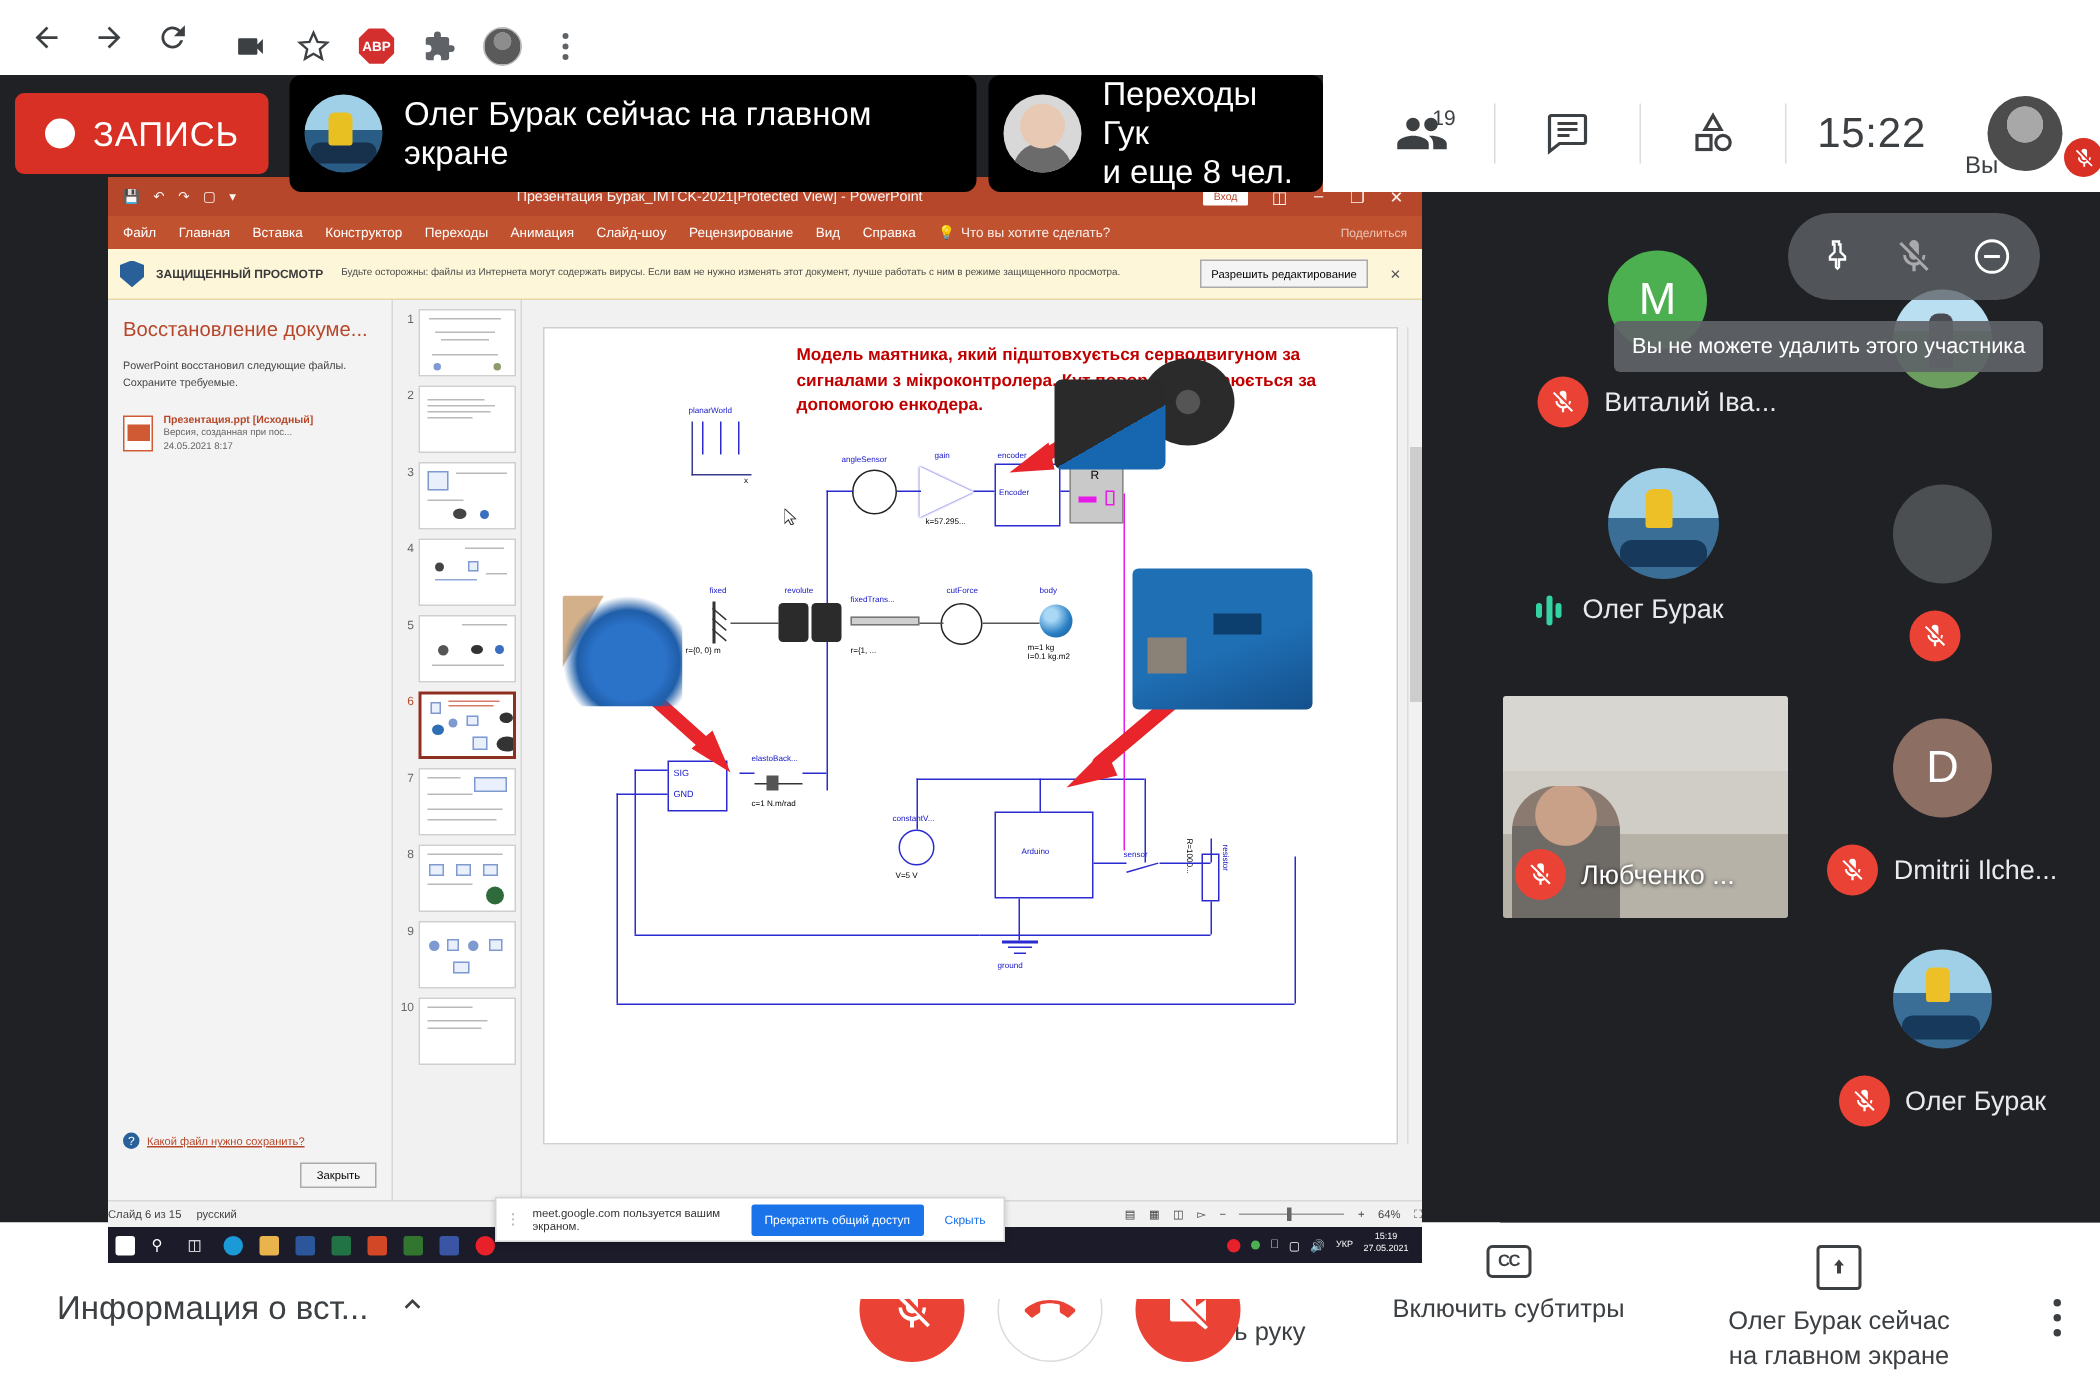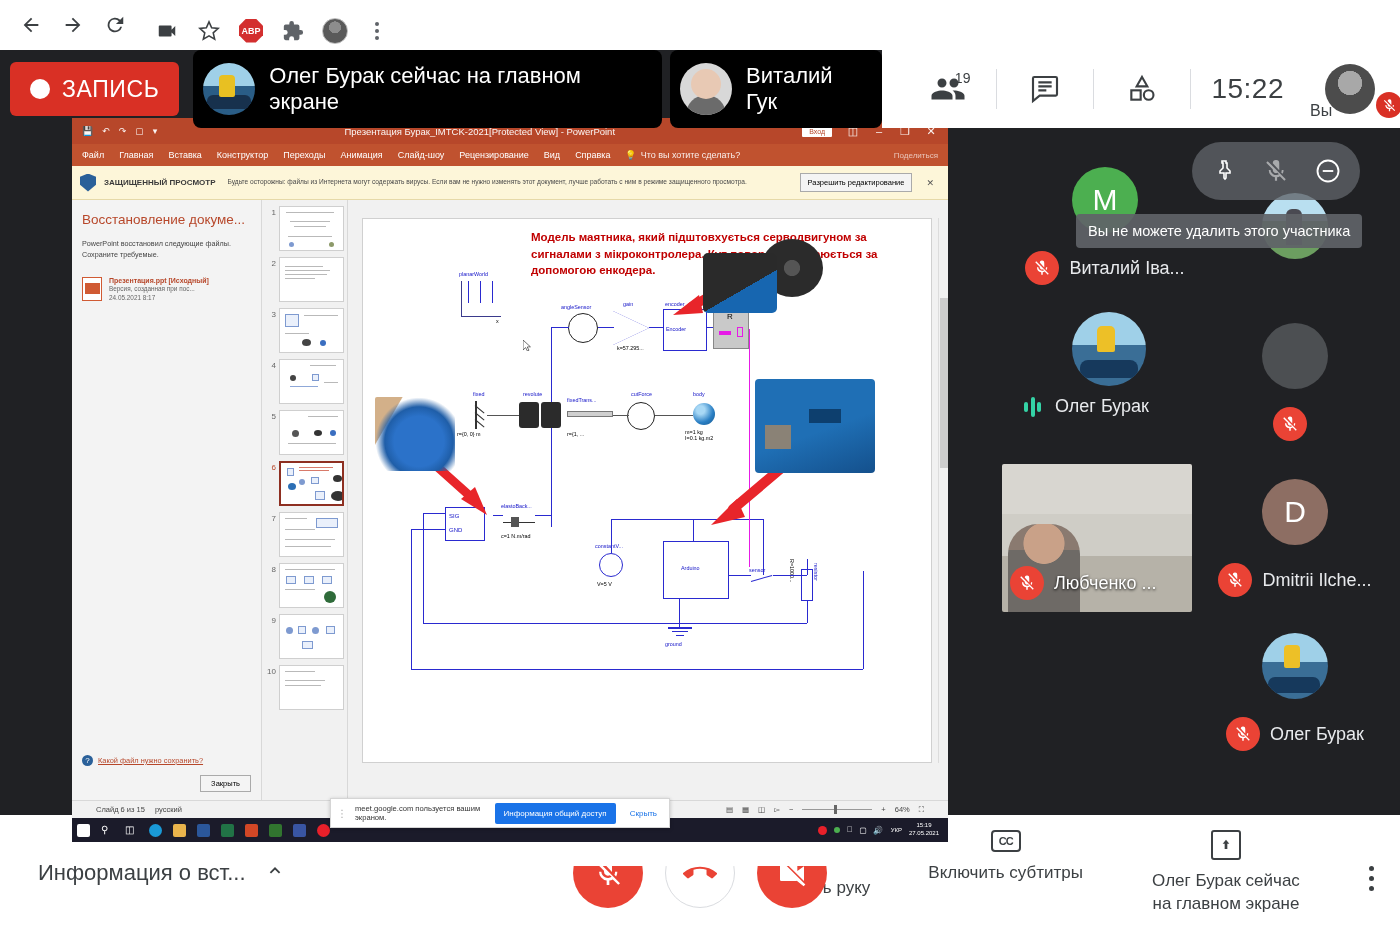--- a/index.html
+++ b/index.html
@@ -214,21 +214,21 @@
     color: #c00000; font-size: 11.5px; line-height: 1.45; font-weight: 600;
   }
   .slide-scroll-r {
     position: absolute; right: 0; top: 18px; width: 10px; height: 545px; background: #f1f1f1;
     border-left: 1px solid #dcdcdc;
   }
   .sb-thumb { position: absolute; left: 1px; top: 80px; width: 8px; height: 170px; background: #cdcdcd; }
 
   .pp-status {
     height: 18px; background: #f1f1f1; border-top: 1px solid #d8d8d8;
-    display: flex; align-items: center; padding: 0 24px; font-size: 7.5px; color: #444; gap: 10px;
+    display: flex; align-items: center; padding: 0 0; font-size: 7.5px; color: #444; gap: 10px;
   }
   .pp-status .right { margin-left: auto; display: flex; align-items: center; gap: 9px; }
   .zoom-slider { width: 70px; height: 1px; background: #999; position: relative; }
   .zoom-slider i { position: absolute; left: 32px; top: -4px; width: 3px; height: 9px; background: #666; }
 
   .share-toast {
     position: absolute; left: 258px; bottom: 38px; width: 340px; height: 30px;
     background: #fff; border: 1px solid #d5d5d5; box-shadow: 0 1px 4px rgba(0,0,0,.22);
     display: flex; align-items: center; padding: 0 6px; gap: 8px; z-index: 30;
   }
@@ -720,21 +720,21 @@
           </span>
         <span>+</span>
         <span>64%</span>
         <span>⛶</span>
       </span>
     </div>
 
     <div class="share-toast">
       <span class="grip">⋮</span>
       <span class="msg">meet.google.com пользуется вашим экраном.</span>
-      <span class="stop">Информация общий доступ</span>
+      <span class="stop">Прекратить общий доступ</span>
       <span class="hide">Скрыть</span>
     </div>
 
     <div class="taskbar">
       <span class="tb-ico" style="background:#fff;"></span>
       <span class="tb-ico" style="background:none;color:#fff;font-size:10px;">⚲</span>
       <span class="tb-ico" style="background:none;color:#fff;font-size:10px;">◫</span>
       <span class="tb-ico" style="background:#1a9ad7;border-radius:50%;"></span>
       <span class="tb-ico" style="background:#e9b44c;"></span>
       <span class="tb-ico" style="background:#2b579a;"></span>
@@ -876,21 +876,22 @@
       <div class="rec-dot"></div>
       <div class="rec-text">ЗАПИСЬ</div>
     </div>
     <div class="presenter-chip">
       <div class="chip-avatar boat"></div>
       <div class="chip-text">Олег Бурак сейчас на главном экране</div>
     </div>
     <div class="presenter-chip" style="margin-left:8px;">
       <div class="chip-avatar bald"></div>
       <div class="chip-text">
-        <div>Виталий Гук</div>
+        <div>Переходы Гук</div>
+        <div>и еще 8 чел.</div>
       </div>
     </div>
     <div class="meet-top-right">
       <div class="mtr-item">
         <svg width="36" height="36" viewBox="0 0 24 24">
             <path d="M16 11c1.66 0 3-1.34 3-3s-1.34-3-3-3-3 1.34-3 3 1.34 3 3 3zm-8 0c1.66 0 3-1.34 3-3S9.66 5 8 5 5 6.34 5 8s1.34 3 3 3zm0 2c-2.33 0-7 1.17-7 3.5V19h14v-2.5c0-2.33-4.67-3.5-7-3.5zm8 0c-.29 0-.62.02-.97.05 1.16.84 1.97 1.97 1.97 3.45V19h6v-2.5c0-2.33-4.67-3.5-7-3.5z" fill="#3c4043"></path>
           </svg>
         <span class="ppl-count">19</span>
       </div>
       <div class="mtr-sep"></div>

